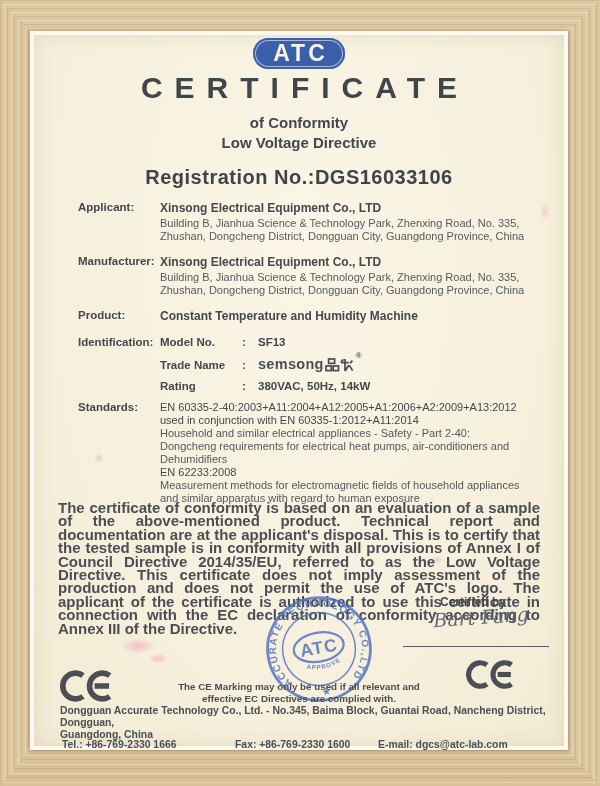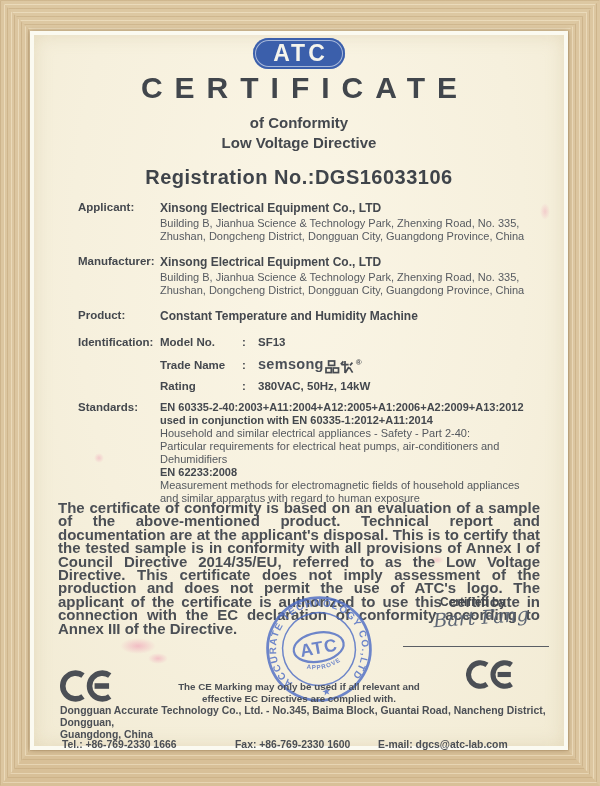--- a/index.html
+++ b/index.html
@@ -43,29 +43,29 @@
 
   
   .info{position:absolute;top:166px;left:24px;right:24px;}
   .row{display:grid;grid-template-columns:82px 1fr;margin-left:20px;margin-bottom:13px;}
   .lbl{font-size:11.5px;font-weight:700;color:#44484e;}
   .name{font-size:12px;font-weight:700;color:#44484e;}
   .addr{font-size:11px;line-height:12.6px;color:#565a60;margin-top:2px;}
   .prodval{font-size:12px;font-weight:700;color:#44484e;}
   .idrow{display:grid;grid-template-columns:82px 16px 1fr;margin-bottom:8px;align-items:baseline;}
   .idname,.idcolon,.idval{font-size:11.5px;font-weight:700;color:#44484e;}
-  .tradewrap{display:flex;align-items:flex-end;gap:1px;}
+  .tradewrap{display:flex;align-items:flex-start;gap:1px;}
   .tradename{font-size:14.5px;font-weight:800;letter-spacing:.3px;color:#4a4f57;}
   .tradereg{font-size:8px;font-weight:700;position:relative;top:-5px;}
 
   
   .standards{position:absolute;top:366px;left:24px;right:24px;display:grid;
     grid-template-columns:82px 1fr;margin-left:0;padding-left:20px;box-sizing:border-box;}
   .stdline{font-size:11px;line-height:13px;color:#54585e;}
-  .std-bold{font-weight:700;color:#44484e;}
+  .std-bold{font-weight:400;color:#44484e;}
 
   
   .paragraph{position:absolute;top:466px;left:24px;right:24px;text-align:justify;
     font-size:15px;font-weight:700;line-height:13.4px;color:#4b4f55;}
 
   
   .lower{position:absolute;top:546px;left:0;right:0;height:167px;margin-top:12px;}
   .certby{position:absolute;right:58px;top:2px;font-size:12px;font-weight:700;color:#44484e;}
   .sig{position:absolute;left:372px;top:13px;width:150px;text-align:center;
     font-family:"DejaVu Serif","Liberation Serif",serif;font-style:italic;font-size:19px;
@@ -163,21 +163,21 @@
           </div>
         </div>
       </div>
     </div>
 
     <div class="standards">
       <div class="lbl">Standards:</div>
       <div>
         <div class="stdline std-bold">EN 60335-2-40:2003+A11:2004+A12:2005+A1:2006+A2:2009+A13:2012 used in conjunction with EN 60335-1:2012+A11:2014</div>
         <div class="stdline">Household and similar electrical appliances - Safety - Part 2-40:</div>
-        <div class="stdline">Particular requirements for electrical heat pumps, air-conditioners and Dehumidifiers</div>
+        <div class="stdline">Dongcheng requirements for electrical heat pumps, air-conditioners and Dehumidifiers</div>
         <div class="stdline std-bold">EN 62233:2008</div>
         <div class="stdline">Measurement methods for electromagnetic fields of household appliances and similar apparatus with regard to human exposure</div>
       </div>
     </div>
 
     <div class="paragraph">The certificate of conformity is based on an evaluation of a sample of the above-mentioned product. Technical report and documentation are at the applicant's disposal. This is to certify that the tested sample is in conformity with all provisions of Annex I of Council Directive 2014/35/EU, referred to as the Low Voltage Directive. This certificate does not imply assessment of the production and does not permit the use of ATC's logo. The applicant of the certificate is authorized to use this certificate in connection with the EC declaration of conformity according to Annex III of the Directive.</div>
 
     <div class="lower">
       <div class="certby">Certified by</div>
       <div class="sig">Bart Fang</div>

